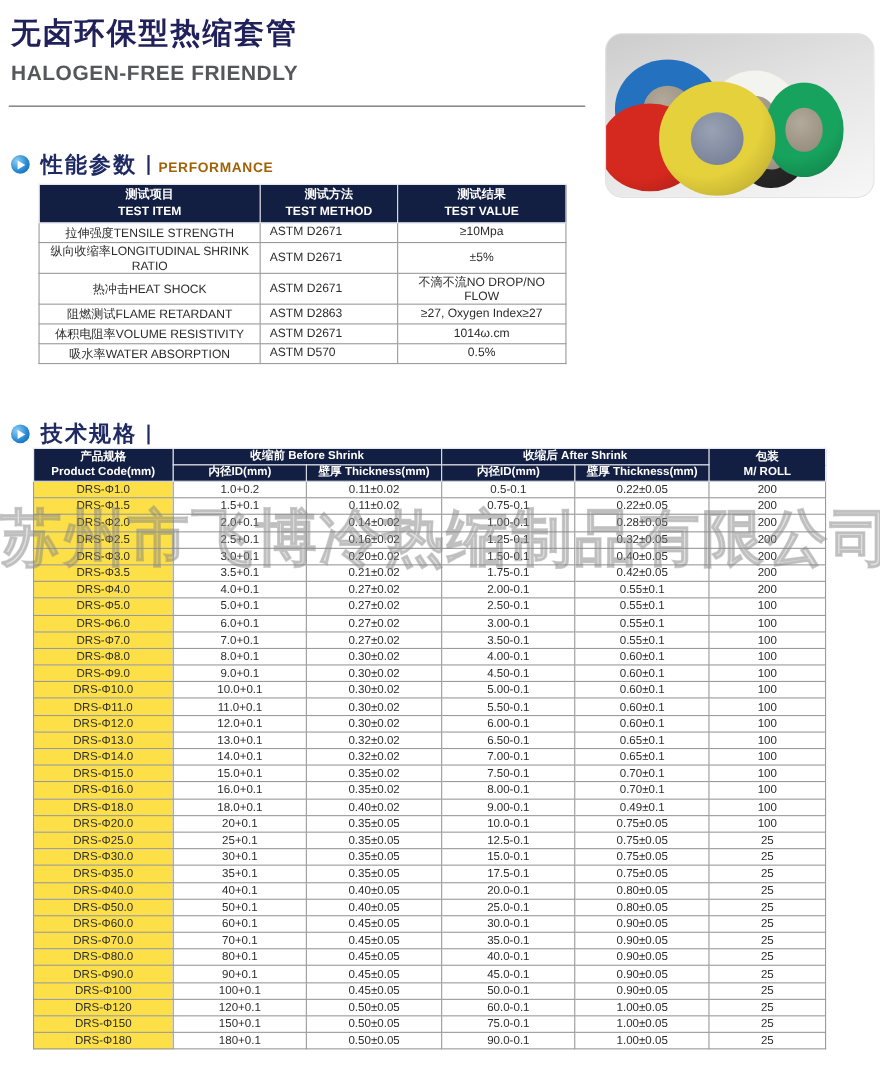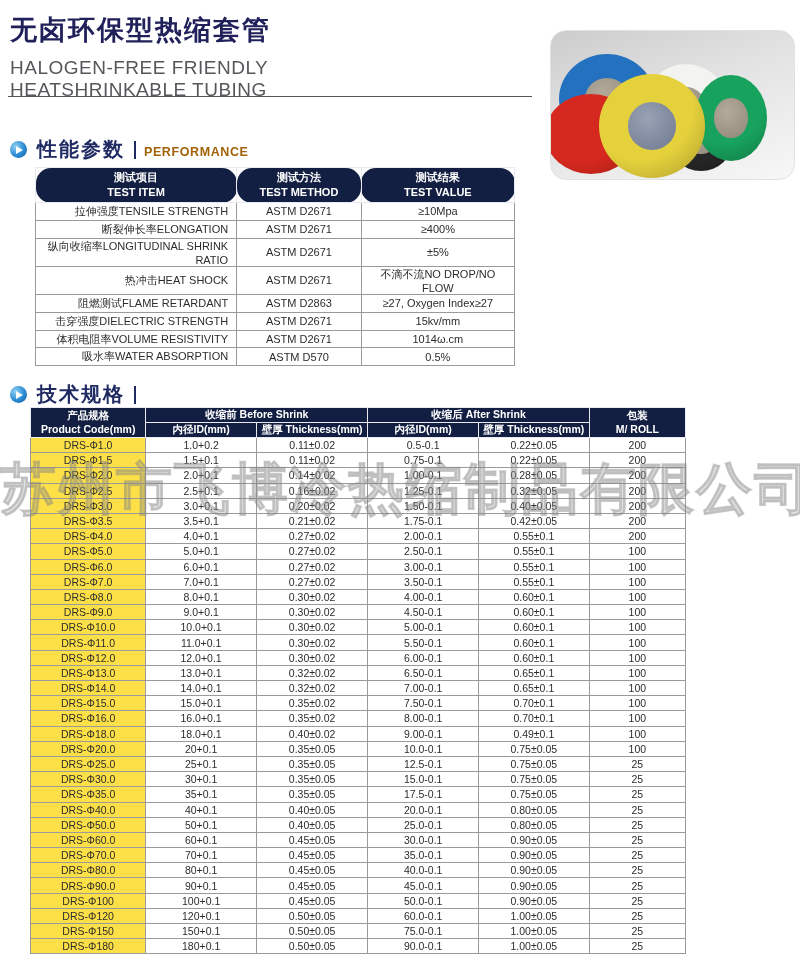--- a/index.html
+++ b/index.html
@@ -5,21 +5,21 @@
   * { margin:0; padding:0; box-sizing:border-box; }
   html,body { background:#ffffff; }
   body {
     width:800px; height:971px; position:relative; overflow:hidden;
     font-family:"Liberation Sans","DejaVu Sans",sans-serif; color:#222;
   }
 
   
   .doc-header { position:absolute; left:10px; top:12px; width:540px; }
   .title-cn { font-size:27px; font-weight:bold; color:#20205a; letter-spacing:2px; }
-  .subtitle { margin-top:9px; font-size:19px; font-weight:400; color:#56575b; letter-spacing:.5px; line-height:22px; }
+  .subtitle { margin-top:9px; font-size:19px; font-weight:700; color:#56575b; letter-spacing:.5px; line-height:22px; }
   .header-rule { position:absolute; left:8px; top:96px; width:524px; border:none; border-top:1px solid #55565a; }
 
   
   .photo {
     position:absolute; left:550px; top:30px; width:245px; height:150px;
     border-radius:16px; border:1px solid #e2e2e2;
     background:linear-gradient(160deg,#cccccc 0%,#e3e3e3 45%,#f7f7f7 100%);
     overflow:hidden;
   }
   .roll { position:absolute; border-radius:50%; }
@@ -56,29 +56,29 @@
   table { border-collapse:collapse; table-layout:fixed; }
   th {
     background:#131f42; color:#ffffff; font-weight:bold; text-align:center;
     border:1px solid #e8eaf0; vertical-align:middle;
   }
   td { border:1px solid #9a9a9a; background:#ffffff; vertical-align:middle; }
 
   
   .perf-table { position:absolute; left:35px; top:167px; width:480px; font-size:11px; }
   .perf-table { border:1px solid #3c3c3c; }
-  .perf-table th { font-size:11px; line-height:1.35; height:35px;border-radius:15px; }
+  .perf-table th { font-size:11px; line-height:1.35; height:35px; }
   .perf-table col.c1 { width:42%; } .perf-table col.c2 { width:26%; } .perf-table col.c3 { width:32%; }
   .perf-table td { height:17.9px; padding:0 8px; color:#2c2c2c; }
-  .perf-table td:nth-child(1) { text-align:right; }
-  .perf-table td:nth-child(2) { text-align:center; }
+  .perf-table td:nth-child(1) { text-align:center; }
+  .perf-table td:nth-child(2) { }
   .perf-table td:nth-child(3) { text-align:center; }
 
   
-  .spec-table { position:absolute; left:30px; top:407px; width:656px; font-size:10.5px; border:1px solid #555; }
+  .spec-table { position:absolute; left:30px; top:407px; width:721px; font-size:10.5px; border:1px solid #555; }
   .spec-table th { font-size:10.5px; height:15px; line-height:1.25; }
   .spec-table col.s1 { width:17.6%; } .spec-table col.s2 { width:16.9%; }
   .spec-table col.s3 { width:17.0%; } .spec-table col.s4 { width:16.9%; }
   .spec-table col.s5 { width:16.9%; } .spec-table col.s6 { width:14.7%; }
   .spec-table td { height:15.2px; text-align:center; color:#2c2c2c; padding:0 2px; }
   .spec-table td:first-child { background:#fde047; }
 
   
   .watermark {
     position:absolute; left:0; top:452px; width:672px; text-align:center;
@@ -87,21 +87,20 @@
     z-index:10; pointer-events:none;
   }
 </style>
 </head>
 <body>
 
 <div class="doc-header">
   <div class="title-cn">无卤环保型热缩套管</div>
   <div class="subtitle">
     <div>HALOGEN-FREE FRIENDLY</div>
-    <div>HEATSHRINKABLE TUBING</div>
   </div>
 </div>
 <hr class="header-rule">
 
 <div class="photo">
   <div class="roll roll-white" style="background: radial-gradient(circle at 38% 32%, rgb(243, 243, 239) 55%, rgba(0, 0, 0, 0.25) 100%), rgb(243, 243, 239);">
       <div class="core"></div>
       <div class="tag"></div>
     </div>
   <div class="roll roll-blue" style="background: radial-gradient(circle at 38% 32%, rgb(36, 113, 192) 55%, rgba(0, 0, 0, 0.25) 100%), rgb(36, 113, 192);">
@@ -148,43 +147,33 @@
       </th>
     </tr>
   </thead>
   <tbody>
       <tr>
         <td>拉伸强度TENSILE STRENGTH</td>
         <td>ASTM D2671</td>
         <td>≥10Mpa</td>
       </tr>
       <tr>
-        <td>断裂伸长率ELONGATION</td>
-        <td>ASTM D2671</td>
-        <td>≥400%</td>
-      </tr>
-      <tr>
         <td>纵向收缩率LONGITUDINAL SHRINK RATIO</td>
         <td>ASTM D2671</td>
         <td>±5%</td>
       </tr>
       <tr>
         <td>热冲击HEAT SHOCK</td>
         <td>ASTM D2671</td>
         <td>不滴不流NO DROP/NO FLOW</td>
       </tr>
       <tr>
         <td>阻燃测试FLAME RETARDANT</td>
         <td>ASTM D2863</td>
         <td>≥27, Oxygen Index≥27</td>
-      </tr>
-      <tr>
-        <td>击穿强度DIELECTRIC STRENGTH</td>
-        <td>ASTM D2671</td>
-        <td>15kv/mm</td>
       </tr>
       <tr>
         <td>体积电阻率VOLUME RESISTIVITY</td>
         <td>ASTM D2671</td>
         <td>1014ω.cm</td>
       </tr>
       <tr>
         <td>吸水率WATER ABSORPTION</td>
         <td>ASTM D570</td>
         <td>0.5%</td>

